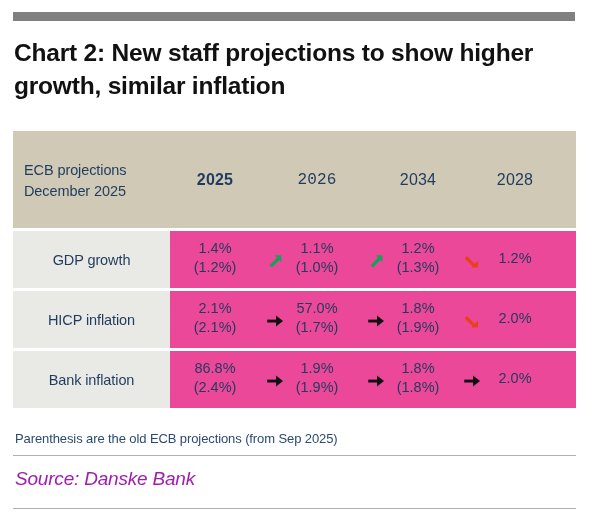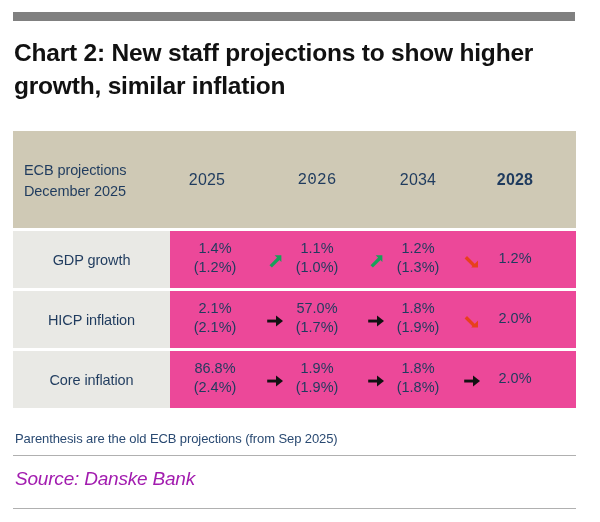--- a/index.html
+++ b/index.html
@@ -70,24 +70,24 @@
   }
   .t-head .year {
     position: absolute;
     top: 40px;
     font-size: 16px;
     color: #1f3b5e;
     text-align: center;
     width: 80px;
     letter-spacing: 0.2px;
   }
-  .year.y0 { left: 154px; }
+  .year.y0 { left: 162px; font-weight: bold; }
   .year.y1 { left: 264px; font-family: Liberation Mono, monospace; }
   .year.y2 { left: 365px; }
-  .year.y3 { left: 462px; font-weight: bold; }
+  .year.y3 { left: 462px; }
 
   
   .t-row {
     position: relative;
     height: 57px;
     background: #ec4899;
     margin-top: 3px;
   }
   .t-row .row-label {
     position: absolute;
@@ -266,21 +266,21 @@
               <path d="M16.0 16.4 L9.2 16.4 L16.0 9.6 Z"></path>
             </g>
           </svg>
       </div>
       <div class="cell c3">
         <span class="cur">2.0%</span>
       </div>
     </div>
 
     <div class="t-row">
-      <div class="row-label">Core inflation</div>
+      <div class="row-label">Bank inflation</div>
       <div class="cell c0">
         <span class="cur">86.8%</span>
         <span class="old">(2.4%)</span>
       </div>
       <div class="arrow a0">
         <svg width="20" height="20" viewBox="0 0 20 20">
             <g fill="#111111">
               <rect x="2.2" y="8.6" width="11.0" height="2.9"></rect>
               <path d="M11.0 4.6 L18.0 10.0 L11.0 15.4 Z"></path>
             </g>

